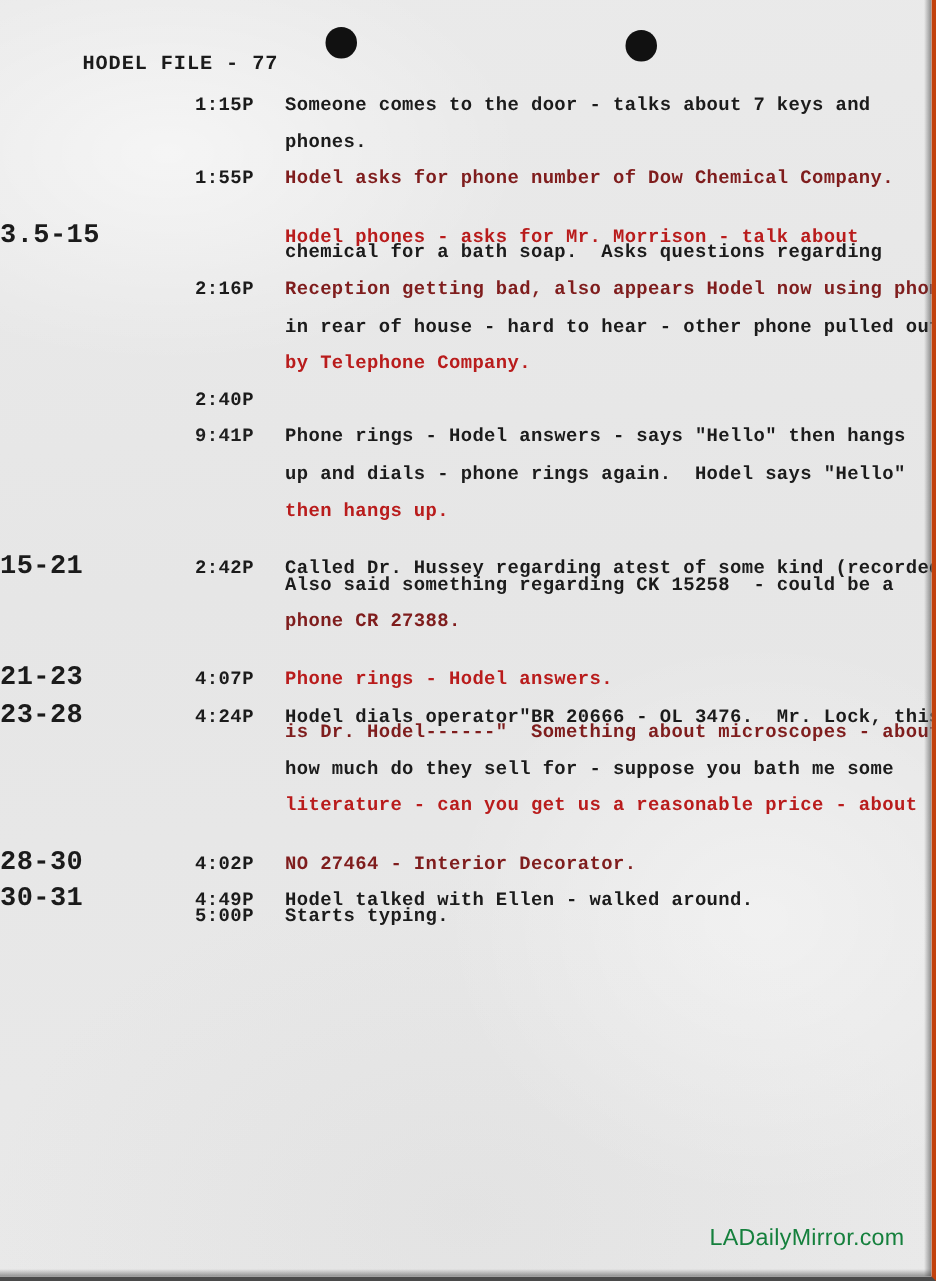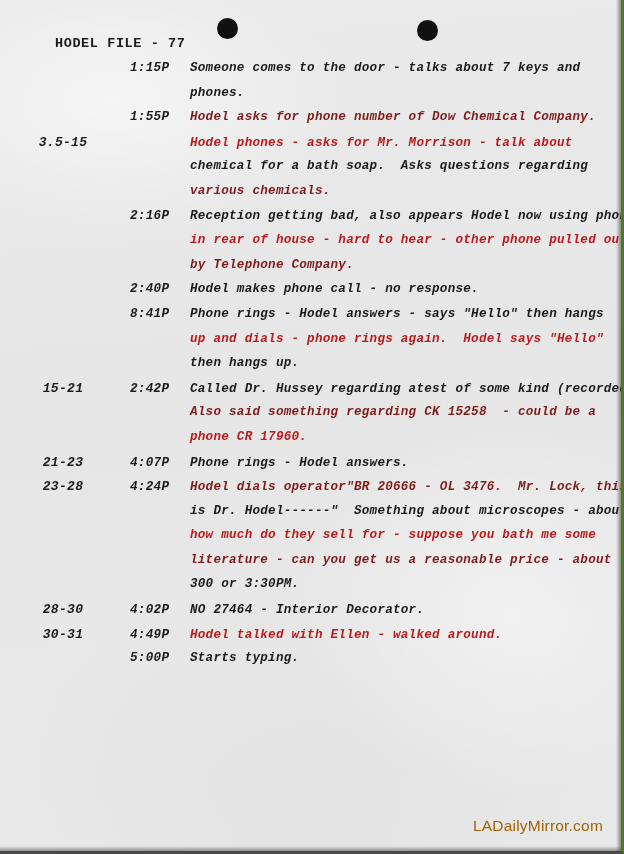--- a/index.html
+++ b/index.html
@@ -8,21 +8,21 @@
     padding: 0;
     background: #ffffff;
   }
   #page {
     position: relative;
     width: 624px;
     height: 854px;
     background: #e8e8e8;
     overflow: hidden;
     box-sizing: border-box;
-    border-right: 3px solid #4d7c0f;
+    border-right: 3px solid #c2410c;
     border-bottom: 3px solid #4a4a4a;
     font-family: "Liberation Mono", "DejaVu Sans Mono", monospace;
     color: #1b1b1b;
   }
   
   #paper-texture {
     position: absolute;
     inset: 0;
     pointer-events: none;
     background:
@@ -72,37 +72,37 @@
     font-weight: bold;
     letter-spacing: 0.6px;
     white-space: pre;
   }
 
   #log-table {
     position: absolute;
     left: 0;
     top: 61px;
     width: 579px;
-    font-style: italic;
   }
   .log-row {
     display: flex;
     align-items: baseline;
     height: 24.6px;
   }
   .col-ref {
     width: 130px;
     min-width: 130px;
-    text-align: center;
+    text-align: left;
     padding-right: 4px;
-    font-size: 13px;
+    font-size: 18px;
     font-weight: bold;
     letter-spacing: 0.3px;
     white-space: pre;
     box-sizing: border-box;
+    margin-top: 12px;
   }
   .col-time {
     width: 58px;
     min-width: 58px;
     text-align: left;
     font-size: 12.6px;
     font-weight: bold;
     letter-spacing: 0.3px;
     white-space: pre;
     box-sizing: border-box;
@@ -121,21 +121,21 @@
   .log-row:nth-child(4n) .col-entry { color: #b91c1c; }
   .log-row:nth-child(5n) .col-ref,
   .log-row:nth-child(5n) .col-time { color: #202020; }
 
   #watermark {
     position: absolute;
     right: 18px;
     bottom: 16px;
     font-family: "Liberation Sans", sans-serif;
     font-size: 15.5px;
-    color: #a16207;
+    color: #15803d;
     letter-spacing: 0.2px;
     z-index: 2;
     white-space: pre;
   }
 </style>
 </head>
 <body>
 
 <div id="page">
 
@@ -169,46 +169,40 @@
           <div class="col-time"></div>
           <div class="col-entry">Hodel phones - asks for Mr. Morrison - talk about</div>
         </div>
         <div class="log-row">
           <div class="col-ref"></div>
           <div class="col-time"></div>
           <div class="col-entry">chemical for a bath soap.  Asks questions regarding</div>
         </div>
         <div class="log-row">
           <div class="col-ref"></div>
-          <div class="col-time"></div>
-          <div class="col-entry">various chemicals.</div>
-        </div>
-        <div class="log-row">
-          <div class="col-ref"></div>
           <div class="col-time">2:16P</div>
           <div class="col-entry">Reception getting bad, also appears Hodel now using phone</div>
         </div>
         <div class="log-row">
           <div class="col-ref"></div>
           <div class="col-time"></div>
           <div class="col-entry">in rear of house - hard to hear - other phone pulled out</div>
         </div>
         <div class="log-row">
           <div class="col-ref"></div>
           <div class="col-time"></div>
           <div class="col-entry">by Telephone Company.</div>
         </div>
         <div class="log-row">
           <div class="col-ref"></div>
           <div class="col-time">2:40P</div>
-          <div class="col-entry">Hodel makes phone call - no response.</div>
-        </div>
-        <div class="log-row">
-          <div class="col-ref"></div>
-          <div class="col-time">8:41P</div>
+        </div>
+        <div class="log-row">
+          <div class="col-ref"></div>
+          <div class="col-time">9:41P</div>
           <div class="col-entry">Phone rings - Hodel answers - says "Hello" then hangs</div>
         </div>
         <div class="log-row">
           <div class="col-ref"></div>
           <div class="col-time"></div>
           <div class="col-entry">up and dials - phone rings again.  Hodel says "Hello"</div>
         </div>
         <div class="log-row">
           <div class="col-ref"></div>
           <div class="col-time"></div>
@@ -220,21 +214,21 @@
           <div class="col-entry">Called Dr. Hussey regarding atest of some kind (recorded)</div>
         </div>
         <div class="log-row">
           <div class="col-ref"></div>
           <div class="col-time"></div>
           <div class="col-entry">Also said something regarding CK 15258  - could be a</div>
         </div>
         <div class="log-row">
           <div class="col-ref"></div>
           <div class="col-time"></div>
-          <div class="col-entry">phone CR 17960.</div>
+          <div class="col-entry">phone CR 27388.</div>
         </div>
         <div class="log-row">
           <div class="col-ref">21-23</div>
           <div class="col-time">4:07P</div>
           <div class="col-entry">Phone rings - Hodel answers.</div>
         </div>
         <div class="log-row">
           <div class="col-ref">23-28</div>
           <div class="col-time">4:24P</div>
           <div class="col-entry">Hodel dials operator"BR 20666 - OL 3476.  Mr. Lock, this</div>
@@ -248,25 +242,20 @@
           <div class="col-ref"></div>
           <div class="col-time"></div>
           <div class="col-entry">how much do they sell for - suppose you bath me some</div>
         </div>
         <div class="log-row">
           <div class="col-ref"></div>
           <div class="col-time"></div>
           <div class="col-entry">literature - can you get us a reasonable price - about</div>
         </div>
         <div class="log-row">
-          <div class="col-ref"></div>
-          <div class="col-time"></div>
-          <div class="col-entry">300 or 3:30PM.</div>
-        </div>
-        <div class="log-row">
           <div class="col-ref">28-30</div>
           <div class="col-time">4:02P</div>
           <div class="col-entry">NO 27464 - Interior Decorator.</div>
         </div>
         <div class="log-row">
           <div class="col-ref">30-31</div>
           <div class="col-time">4:49P</div>
           <div class="col-entry">Hodel talked with Ellen - walked around.</div>
         </div>
         <div class="log-row">

